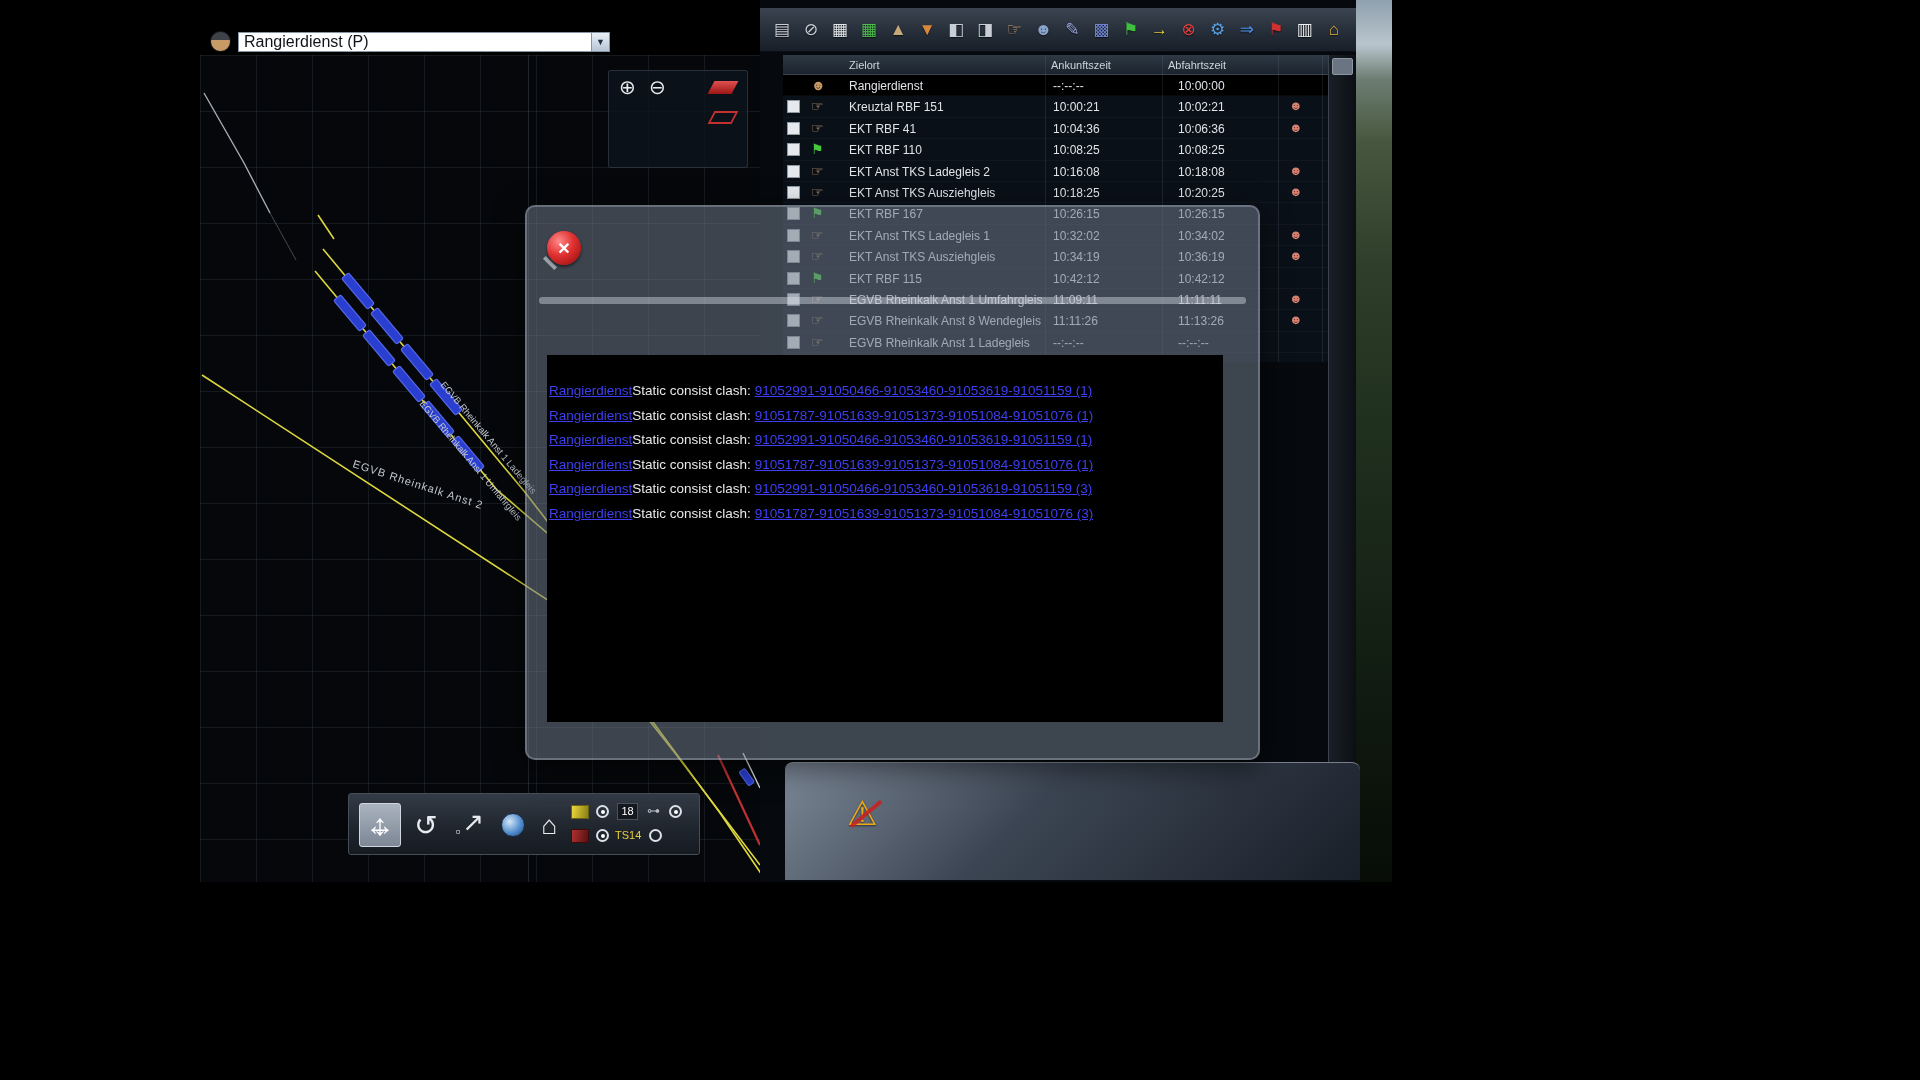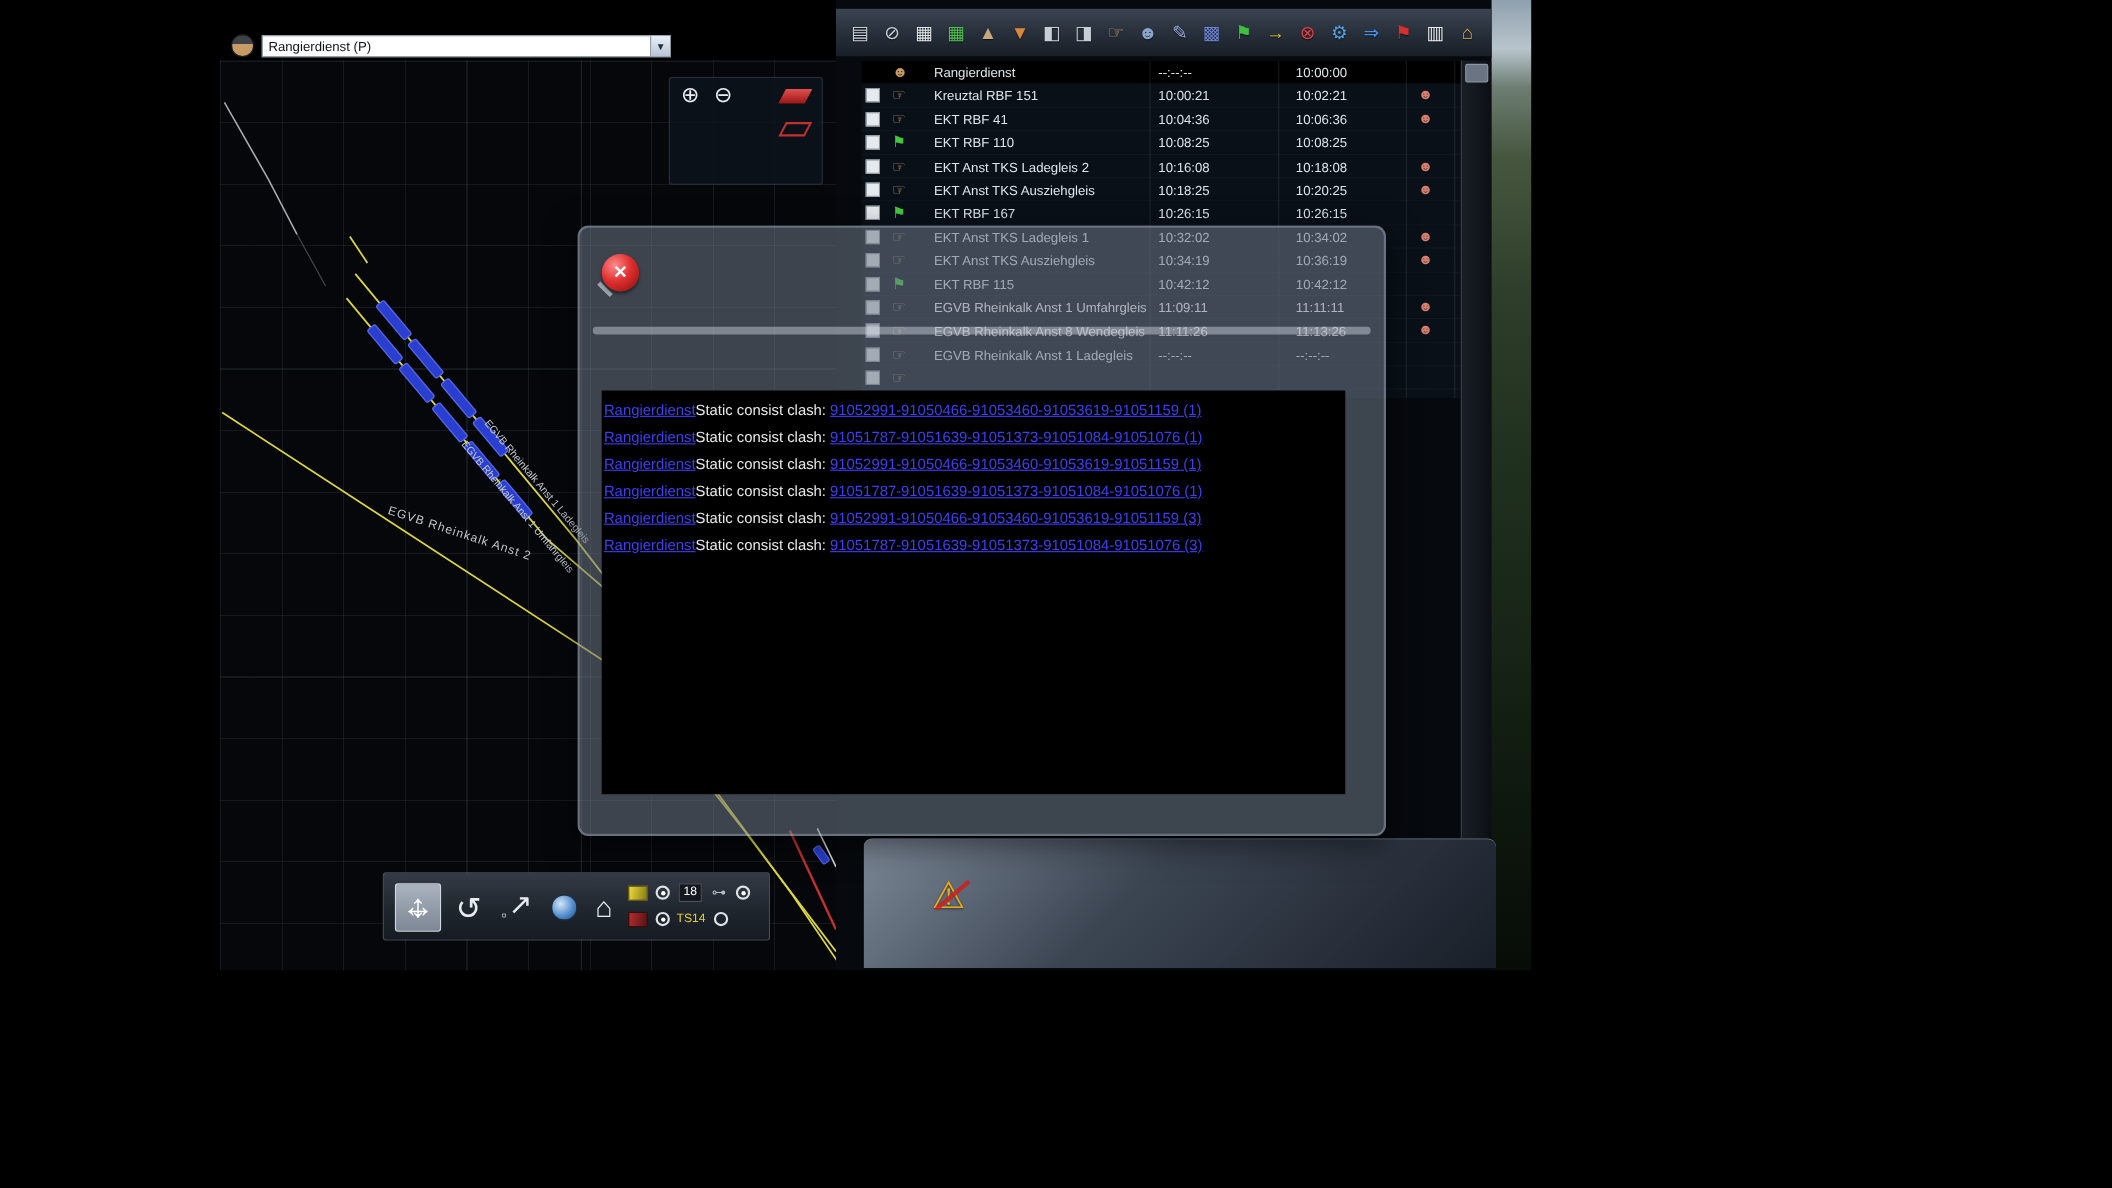--- a/index.html
+++ b/index.html
@@ -19,21 +19,21 @@
       repeating-linear-gradient(to bottom, rgba(62,74,86,.28) 0 1px, transparent 1px 56px),
       #05070a;}
   #map-vline{position:absolute;left:328px;top:0;width:1px;height:100%;background:rgba(135,145,155,.22)}
   #map svg{position:absolute;left:0;top:0}
 
   
   #combo-avatar{position:absolute;left:210px;top:31px;width:21px;height:21px;border-radius:50%;z-index:2;
     background:linear-gradient(180deg,#3e4248 0 40%,#c79a66 40%);border:1px solid #1a1c20}
   #combo{position:absolute;left:238px;top:32px;width:372px;height:20px;background:#fff;
     border:1px solid #8794a2;display:flex;align-items:center;z-index:2}
-  #combo-text{flex:1;font-size:12px;color:#101418;padding-left:5px;white-space:nowrap;overflow:hidden}
+  #combo-text{flex:1;font-size:16px;color:#101418;padding-left:5px;white-space:nowrap;overflow:hidden}
   #combo-btn{width:18px;height:100%;background:linear-gradient(180deg,#e9eff6,#b7c5d6);
     border-left:1px solid #8794a2;display:flex;align-items:center;justify-content:center;
     font-size:9px;color:#223044;cursor:pointer}
 
   
   #zoom-panel{position:absolute;left:608px;top:70px;width:140px;height:98px;z-index:2;
     background:rgba(14,20,28,.82);border:1px solid rgba(95,105,120,.35);border-radius:3px}
   .zbtn{position:absolute;color:#e9edf1;font-size:20px;cursor:pointer;line-height:1}
   #zoom-in{left:10px;top:6px} #zoom-out{left:40px;top:6px}
   #red-tool-1{position:absolute;right:12px;top:10px;width:24px;height:13px;
@@ -84,21 +84,21 @@
   #dialog-close{position:absolute;left:22px;top:26px;width:34px;height:34px;cursor:pointer}
   #dialog-close .pin{position:absolute;left:-5px;bottom:0;width:16px;height:4px;background:#9aa2aa;
     transform:rotate(45deg)}
   #dialog-close .ball{position:absolute;inset:0;border-radius:50%;
     background:radial-gradient(circle at 35% 30%, #ff8a8a, #e03030 45%, #8c0a0a);
     box-shadow:0 2px 3px rgba(0,0,0,.5);display:flex;align-items:center;justify-content:center;
     color:#fff;font-size:16px;font-weight:bold}
   #dialog-divider{position:absolute;left:14px;top:92px;width:707px;height:7px;
     background:rgba(230,236,244,.40);border-radius:3px}
   #dialog-content{position:absolute;left:22px;top:150px;width:676px;height:367px;background:#000;
-    padding:6px 0 0 2px;overflow:hidden}
+    padding:24px 0 0 2px;overflow:hidden}
   .eline{height:24.6px;line-height:24.6px;font-size:13.5px;white-space:nowrap}
   .elink{color:#3f3ff2;text-decoration:underline;cursor:pointer}
   .emsg{color:#e9e9e9;white-space:pre}
 
   
   #bottom-right-panel{position:absolute;left:785px;top:762px;width:575px;height:118px;z-index:3;
     background:linear-gradient(135deg,rgba(130,142,158,.96) 0%,rgba(62,72,86,.96) 42%,rgba(26,32,42,.97) 100%);
     border-top:1px solid rgba(195,205,218,.55);border-radius:8px 8px 0 0}
   #warning-wrap{position:absolute;left:62px;top:30px;width:42px;height:42px}
   #warning-glyph{position:absolute;left:0;top:0;font-size:34px;color:#eeaa14;text-shadow:0 1px 2px rgba(0,0,0,.6)}
@@ -297,20 +297,25 @@
       <span class="tbtn">
         <span class="tglyph" style="color: rgb(238, 240, 242);">▥</span>
       </span>
 
       <span class="tbtn">
         <span class="tglyph" style="color: rgb(224, 176, 64);">⌂</span>
       </span>
     </div>
 
   <div id="table">
+    <div class="thead">
+      <span class="h-ziel">Zielort</span>
+      <span class="h-ank">Ankunftszeit</span>
+      <span class="h-abf">Abfahrtszeit</span>
+    </div>
     <div class="tbody">
 
         <div class="srow sel">
           <span class="c-cb"></span>
           <span class="c-ic"><span class="ricon" style="color: rgb(199, 154, 102);">☻</span></span>
           <span class="c-name">Rangierdienst</span>
           <span class="c-arr">--:--:--</span>
           <span class="c-dep">10:00:00</span>
           <span class="c-face"><span class="ficon">☻</span></span>
         </div>

